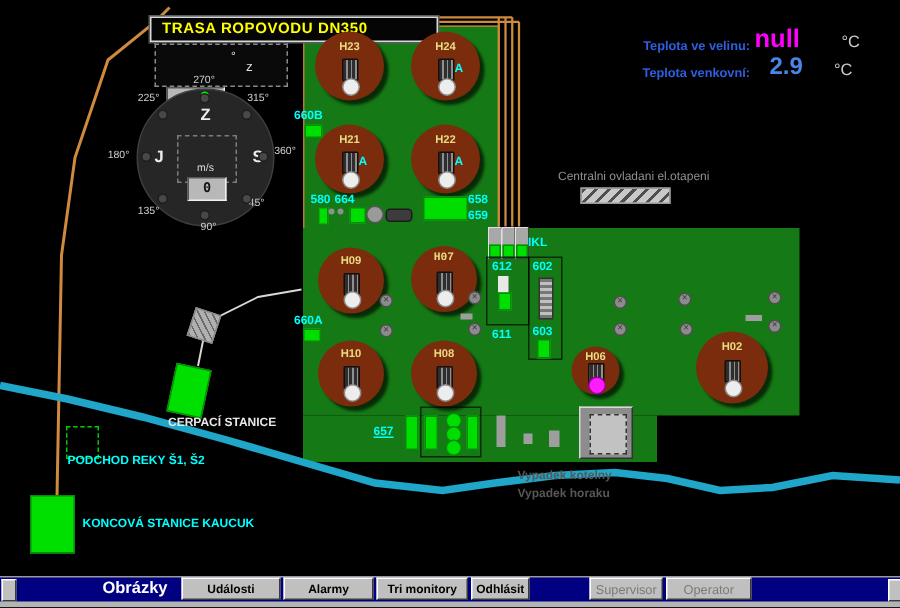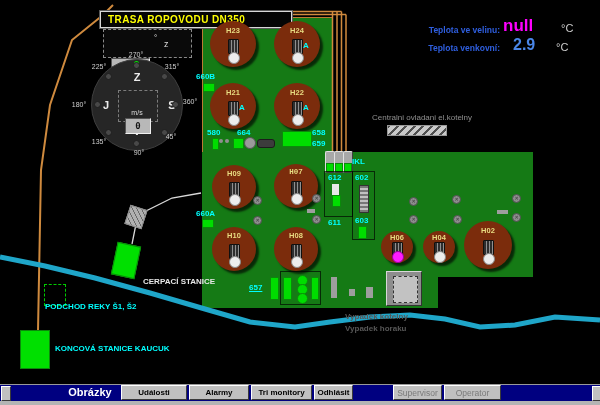--- a/index.html
+++ b/index.html
@@ -80,21 +80,21 @@
   .gbox{background:#8d8d8d;border-top:1px solid #d8d8d8;border-left:1px solid #d8d8d8;
         border-bottom:1px solid #333;border-right:1px solid #333;}
   .dashbox{background:#c2c2c2;border:1px dashed #333;}
   .screw{position:absolute;width:7px;height:7px;border-radius:50%;background:#8c8c8c;
          border:1px solid #4f4f4f;color:#3a3a3a;font-size:5px;line-height:6px;text-align:center;z-index:5;}
 
   
   .gtext{position:absolute;font-size:8px;color:#8f8f8f;white-space:nowrap;z-index:4;}
   .failtext{position:absolute;font-size:8px;font-weight:bold;color:#575757;white-space:nowrap;z-index:4;}
   .station-label{position:absolute;font-size:8px;font-weight:bold;white-space:nowrap;z-index:4;}
-  .cyan{color:#00ffff;} .white{color:#e8e8e8;margin-left:31px;}
+  .cyan{color:#00ffff;} .white{color:#e8e8e8;}
   .koncova-box{position:absolute;left:20px;top:330px;width:28px;height:37px;background:#00e000;
                border:1px solid #0a8a0a;z-index:4;}
   .podchod-box{position:absolute;left:44px;top:284px;width:20px;height:20px;background:#000;
                border:1px dashed #00cc00;z-index:4;}
   .cerpaci-box{position:absolute;left:114px;top:244px;width:22px;height:31px;background:#00e000;
                border:1px solid #0a8a0a;transform:rotate(12deg);z-index:4;}
   .hatch-square{position:absolute;left:127px;top:207px;width:16px;height:18px;background:#b0b0b0;
                 border:1px solid #8a8a8a;transform:rotate(18deg);z-index:4;
                 background-image:repeating-linear-gradient(45deg,#6a6a6a 0 1px,transparent 1px 4px);}
   .hatch-bar{position:absolute;left:387px;top:125px;width:58px;height:9px;background:#c9c9c9;
@@ -161,21 +161,21 @@
   <div class="c-deg" style="left:171px;top:136px;">45°</div>
   <div class="c-deg" style="left:139px;top:152px;">90°</div>
 
   <div class="t-label" style="left:428px;top:25px;">Teplota ve velinu:</div>
   <div class="t-null" style="left:503px;top:16px;">null</div>
   <div class="t-unit" style="left:561px;top:22px;">°C</div>
   <div class="t-label" style="left:428px;top:43px;">Teplota venkovní:</div>
   <div class="t-val" style="left:513px;top:36px;">2.9</div>
   <div class="t-unit" style="left:556px;top:41px;">°C</div>
 
-  <div class="gtext" style="left:372px;top:113px;">Centralni ovladani el.kotelny</div>
+  <div class="gtext" style="left:372px;top:113px;">Centralni ovladani el.otapeni</div>
   <div class="hatch-bar"></div>
 
   <div id="dyn-layer" class="abs" style="left:0;top:0;width:600px;height:405px;z-index:4;">
       <div class="tank" style="left: 210px; top: 21px; width: 46px; height: 46px;">
         <div class="tank-label" style="top: 5px;">H23</div>
         <div class="tank-valve" style="left: 18px; top: 18px;"></div>
         <div class="tank-dot dot-white" style="left: 18px; top: 31px;"></div>
       </div>
       <div class="tank" style="left: 274px; top: 21px; width: 46px; height: 46px;">
         <div class="tank-label" style="top: 5px;">H24</div>
@@ -212,25 +212,20 @@
       </div>
       <div class="tank" style="left: 274px; top: 227px; width: 44px; height: 44px;">
         <div class="tank-label" style="top: 4px;">H08</div>
         <div class="tank-valve" style="left: 17px; top: 17px;"></div>
         <div class="tank-dot dot-white" style="left: 17px; top: 29px;"></div>
       </div>
       <div class="tank" style="left: 381px; top: 231px; width: 32px; height: 32px;">
         <div class="tank-label" style="top: 2px;">H06</div>
         <div class="tank-valve" style="left: 11px; top: 11px;"></div>
         <div class="tank-dot dot-magenta" style="left: 11px; top: 20px;"></div>
-      </div>
-      <div class="tank" style="left: 423px; top: 231px; width: 32px; height: 32px;">
-        <div class="tank-label" style="top: 2px;">H04</div>
-        <div class="tank-valve" style="left: 11px; top: 11px;"></div>
-        <div class="tank-dot dot-white" style="left: 11px; top: 20px;"></div>
       </div>
       <div class="tank" style="left: 464px; top: 221px; width: 48px; height: 48px;">
         <div class="tank-label" style="top: 5px;">H02</div>
         <div class="tank-valve" style="left: 19px; top: 19px;"></div>
         <div class="tank-dot dot-white" style="left: 19px; top: 32px;"></div>
       </div>
       <div class="shape led" style="left: 203px; top: 83px; width: 10px; height: 7px;"></div>
       <div class="shape led" style="left: 212px; top: 138px; width: 5px; height: 10px;"></div>
       <div class="shape gdot" style="left: 219px; top: 139px; width: 4px; height: 4px;"></div>
       <div class="shape gdot" style="left: 225px; top: 139px; width: 4px; height: 4px;"></div>
@@ -260,21 +255,21 @@
       <div class="shape lcirc" style="left: 297px; top: 284px; width: 9px; height: 9px;"></div>
       <div class="shape lcirc" style="left: 297px; top: 293px; width: 9px; height: 9px;"></div>
       <div class="shape led" style="left: 311px; top: 277px; width: 6px; height: 21px;"></div>
       <div class="shape gbar" style="left: 331px; top: 277px; width: 6px; height: 21px;"></div>
       <div class="shape gbar" style="left: 349px; top: 289px; width: 6px; height: 7px;"></div>
       <div class="shape gbar" style="left: 366px; top: 287px; width: 7px; height: 11px;"></div>
       <div class="shape gbox" style="left: 386px; top: 271px; width: 34px; height: 33px;"></div>
       <div class="shape dashbox" style="left: 393px; top: 276px; width: 23px; height: 25px;"></div>
       <div class="slabel" style="left: 196px; top: 72px;">660B</div>
       <div class="slabel" style="left: 207px; top: 128px;">580</div>
-      <div class="slabel" style="left: 237px; top: 128px;">664</div>
+      <div class="slabel" style="left: 223px; top: 128px;">664</div>
       <div class="slabel" style="left: 312px; top: 128px;">658</div>
       <div class="slabel" style="left: 312px; top: 139px;">659</div>
       <div class="slabel" style="left: 352px; top: 157px;">IKL</div>
       <div class="slabel" style="left: 328px; top: 173px;">612</div>
       <div class="slabel" style="left: 328px; top: 206px; margin-top: 12px;">611</div>
       <div class="slabel" style="left: 355px; top: 173px;">602</div>
       <div class="slabel" style="left: 355px; top: 216px;">603</div>
       <div class="slabel" style="left: 196px; top: 209px;">660A</div>
       <div class="slabel" style="left: 249px; top: 283px; text-decoration: underline;">657</div>
       <div class="screw" style="left: 253px; top: 196px;">✕</div>

